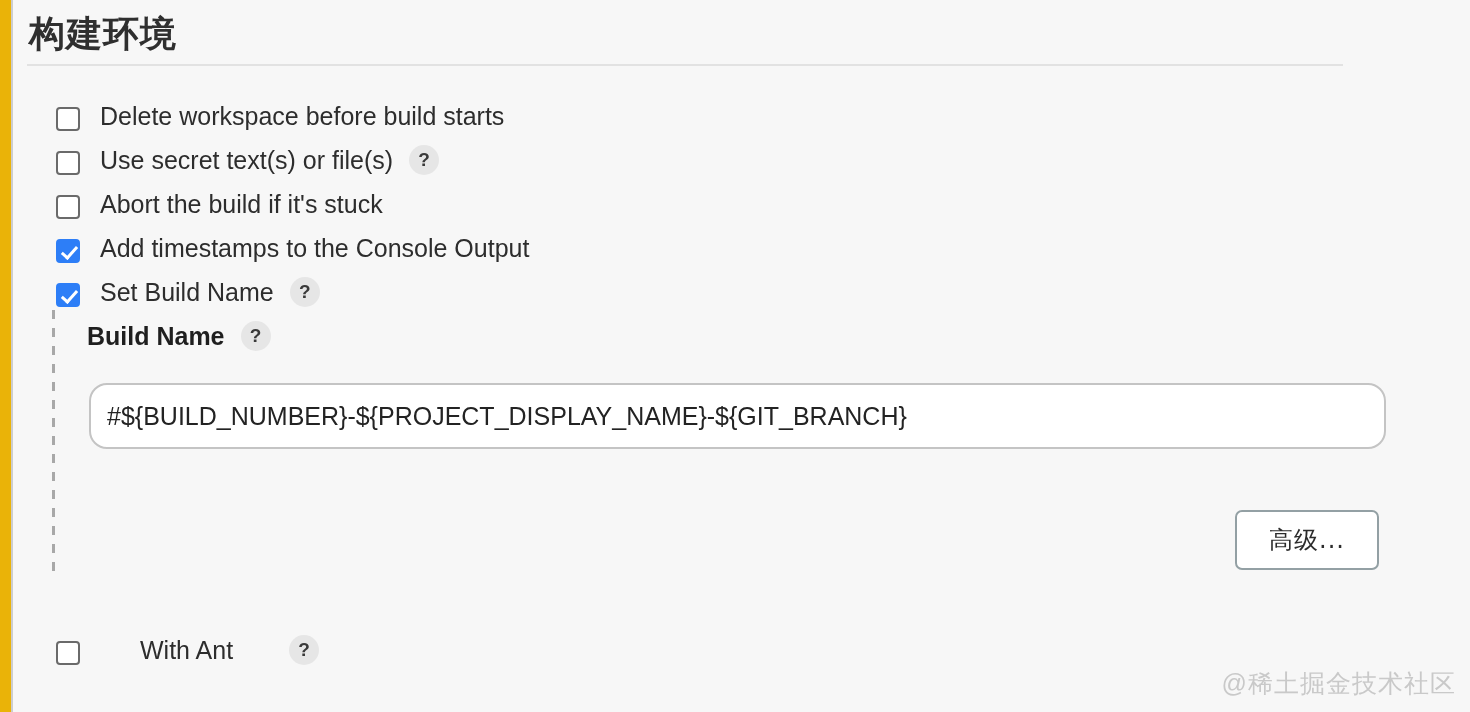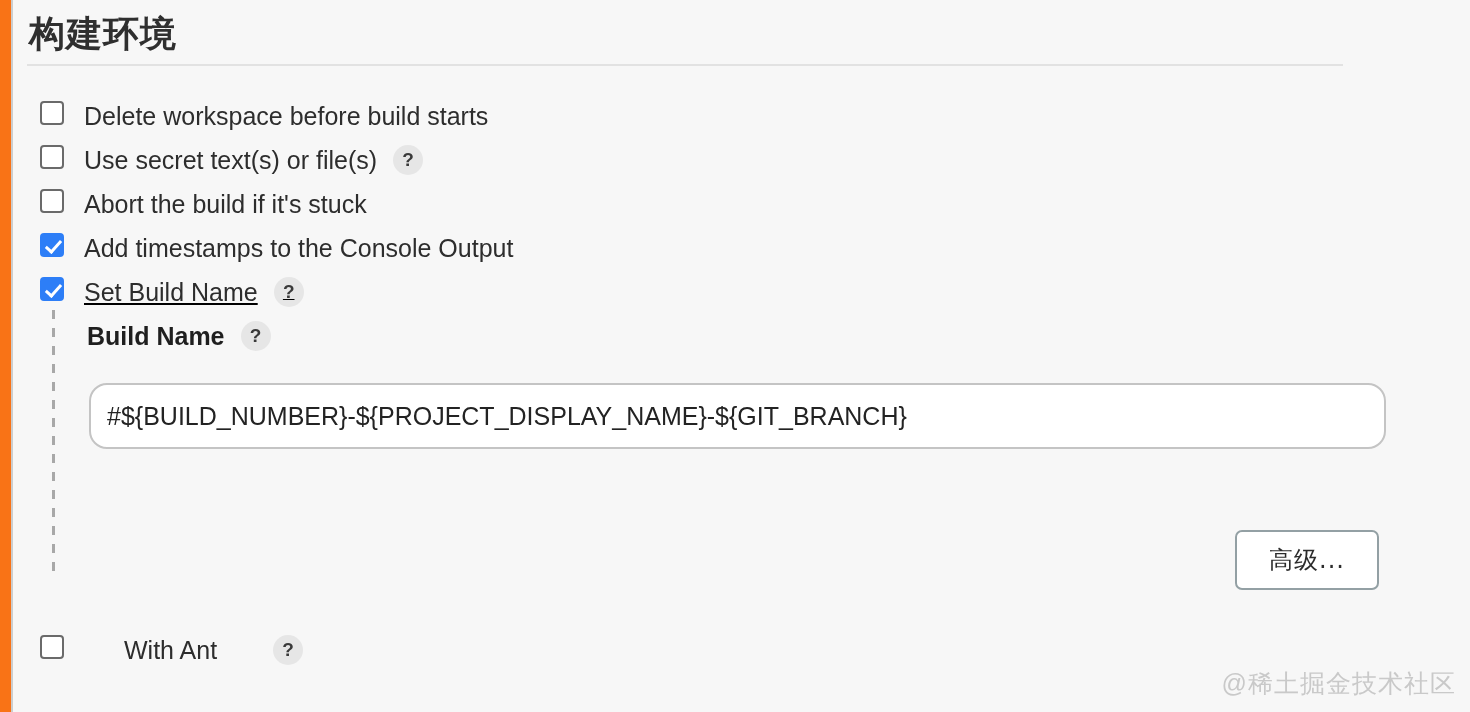--- a/index.html
+++ b/index.html
@@ -16,21 +16,21 @@
     overflow: hidden;
     position: relative;
   }
 
   
   #page {
     position: absolute;
     left: 0; top: 0;
     width: 1204px;
     height: 712px;
-    background: #f97316;
+    background: #eab308;
   }
   #content-pane {
     position: absolute;
     left: 11px; top: 0;
     width: 1459px;
     height: 712px;
     background: #f7f7f7;
     border-left: 2px solid #cdcdcd;
   }
 
@@ -55,22 +55,23 @@
     height: 2px;
     background: #e2e2e2;
     margin-top: 4px;
     width: 1316px;
   }
 
   
   .cb-row {
     position: absolute;
     display: flex;
-    align-items: flex-start;
+    align-items: flex-end;
     height: 30px;
+    margin-left: 16px;
   }
   .cb-box {
     width: 24px;
     height: 24px;
     border-radius: 4px;
     flex: 0 0 24px;
     background: #ffffff;
     border: 2px solid #6a6a6a;
     position: relative;
   }
@@ -155,21 +156,21 @@
     font-size: 25px;
     color: #232323;
     padding: 0 16px;
     outline: none;
   }
 
   
   .advanced-btn {
     position: absolute;
     left: 1222px;
-    top: 530px;
+    top: 510px;
     width: 144px;
     height: 60px;
     border: 2px solid #93a0a4;
     border-radius: 7px;
     background: #ffffff;
     font-family: "DejaVu Sans", "Liberation Sans", sans-serif;
     font-size: 24px;
     color: #2c2c2c;
     cursor: pointer;
     letter-spacing: 1px;
@@ -212,21 +213,21 @@
     <div class="cb-row" style="left:27px; top:189px;">
       <span class="cb-box"></span>
       <span class="cb-label">Abort the build if it's stuck</span>
     </div>
 
     <div class="cb-row" style="left:27px; top:233px;">
       <span class="cb-box checked"></span>
       <span class="cb-label">Add timestamps to the Console Output</span>
     </div>
 
-    <div class="cb-row" style="left:27px; top:277px;text-decoration:underline;">
+    <div class="cb-row" style="left:27px; top:277px;">
       <span class="cb-box checked"></span>
       <span class="cb-label">Set Build Name</span>
       <span class="help-badge">?</span>
     </div>
 
     <div class="nest-guide"></div>
 
     <div class="nested-label">
       <span class="nested-label-text">Build Name</span>
       <span class="help-badge">?</span>

